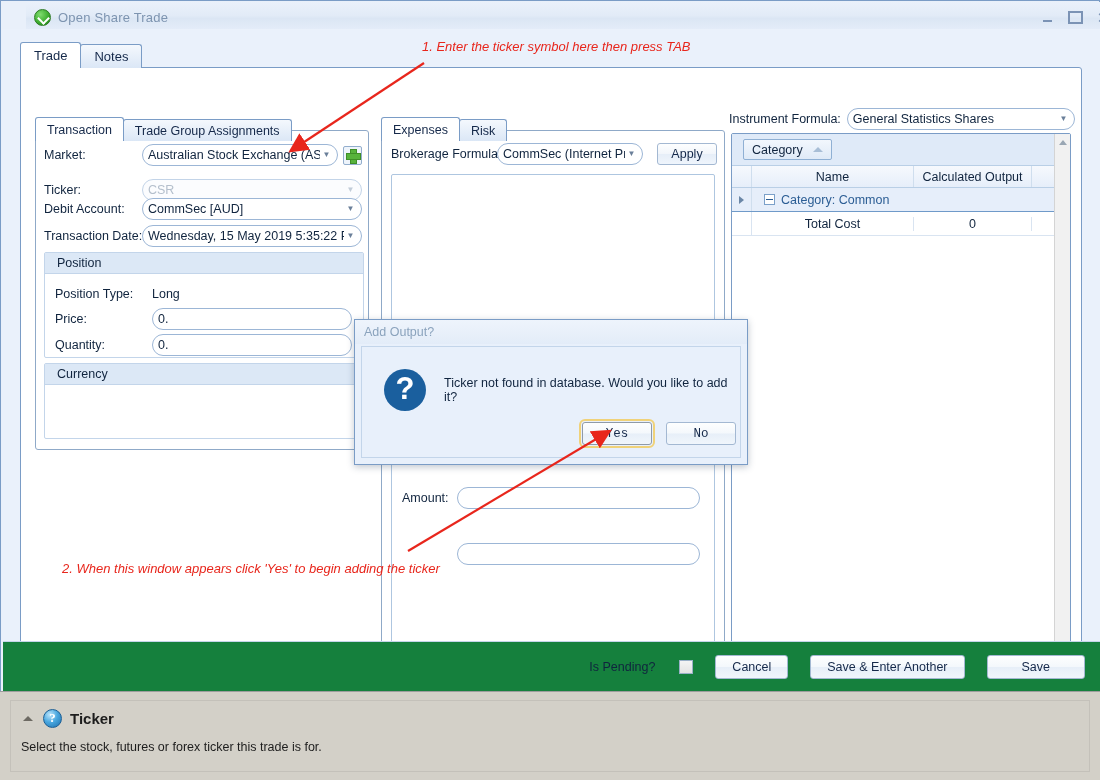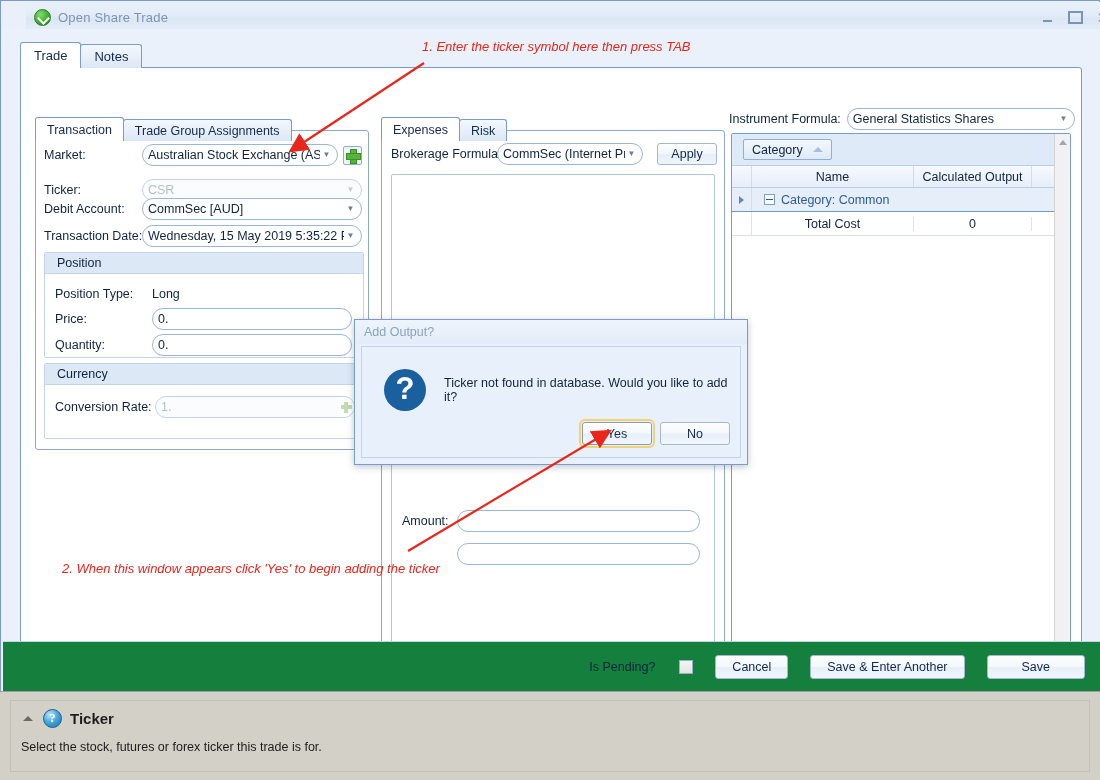--- a/index.html
+++ b/index.html
@@ -356,22 +356,22 @@
     width: 42px; height: 42px; border-radius: 50%;
     background: #1a5f9e;
     color: #fff;
     display: flex; align-items: center; justify-content: center;
     font-size: 31px; font-weight: bold; line-height: 1;
     font-family: "Liberation Sans", sans-serif;
     flex: none; padding-bottom: 3px;
   }
   .modal-msg { font-size: 12.5px; color: #10243e; }
   .modal-btns {
-    position: absolute; right: 10px; bottom: 12px;
-    display: flex; gap: 8px;
+    position: absolute; right: 4px; bottom: 12px;
+    display: flex; gap: 14px; font-family: Liberation Mono, monospace;
   }
   .dbtn {
     width: 70px; height: 23px;
     border: 1px solid #a3b8d2; border-radius: 3px;
     background: linear-gradient(to bottom, #fdfefe 0%, #f4f8fc 48%, #e7eff8 52%, #f0f6fc 100%);
     font-size: 12.5px; color: #15294a;
     display: flex; align-items: center; justify-content: center;
   }
   .dbtn.default {
     outline: 2px solid #f0d279;
@@ -463,29 +463,20 @@
         <div class="field-row" style="left:10px; top:81px; width:300px;">
           <div class="flabel" style="width:97px;">Quantity:</div>
           <div class="ctl" style="width:200px;">
             <span class="val">0.</span>
           </div>
         </div>
       </div>
 
       <div class="groupbox" style="left:8px; top:232px; width:320px; height:76px;">
         <div class="gb-head">Currency</div>
-        <div class="field-row" style="left:10px; top:32px; width:302px;">
-          <div class="flabel" style="width:100px;">Conversion Rate:</div>
-          <div class="ctl disabled" style="width:200px; padding-right:0;">
-            <span class="val">1.</span>
-            <span class="spinbtn">
-                <span class="spin-plus"></span>
-              </span>
-          </div>
-        </div>
       </div>
     </div>
 
     <div class="tabrow" id="tabrow-mid">
       <div class="itab active">Expenses</div>
       <div class="itab">Risk</div>
     </div>
 
     <div class="ipanel" id="panel-mid">
       <div class="field-row" style="left:9px; top:12px; width:330px;">
@@ -498,21 +489,21 @@
       </div>
 
       <div class="inner-white-box" style="left:9px; top:43px; width:324px; height:482px;"></div>
 
       <div class="field-row" style="left:20px; top:412px; width:310px;">
         <div class="flabel" style="width:55px;"></div>
         <div class="ctl" style="width:243px;">
             <span class="val"></span>
           </div>
       </div>
-      <div class="field-row" style="left:20px; top:379px; width:310px;">
+      <div class="field-row" style="left:20px; top:356px; width:310px;">
         <div class="flabel" style="width:55px;">Amount:</div>
         <div class="ctl" style="width:243px;">
           <span class="val"></span>
         </div>
       </div>
     </div>
 
     <div class="instr-row">
       <div class="flabel" style="margin-right:6px;">Instrument Formula:</div>
       <div class="ctl" style="width:228px;">

